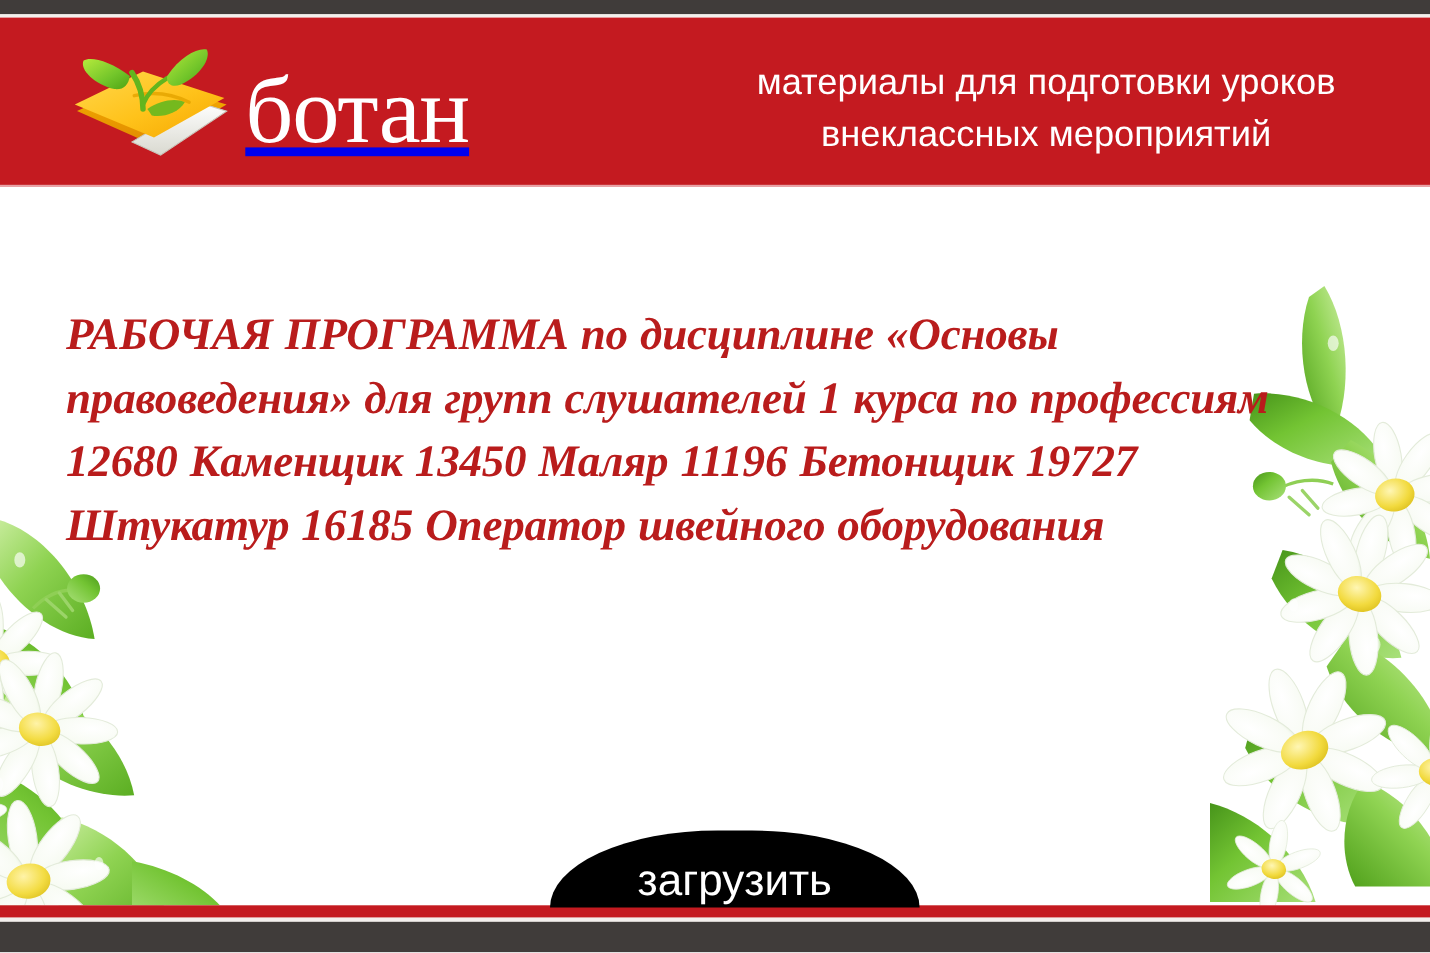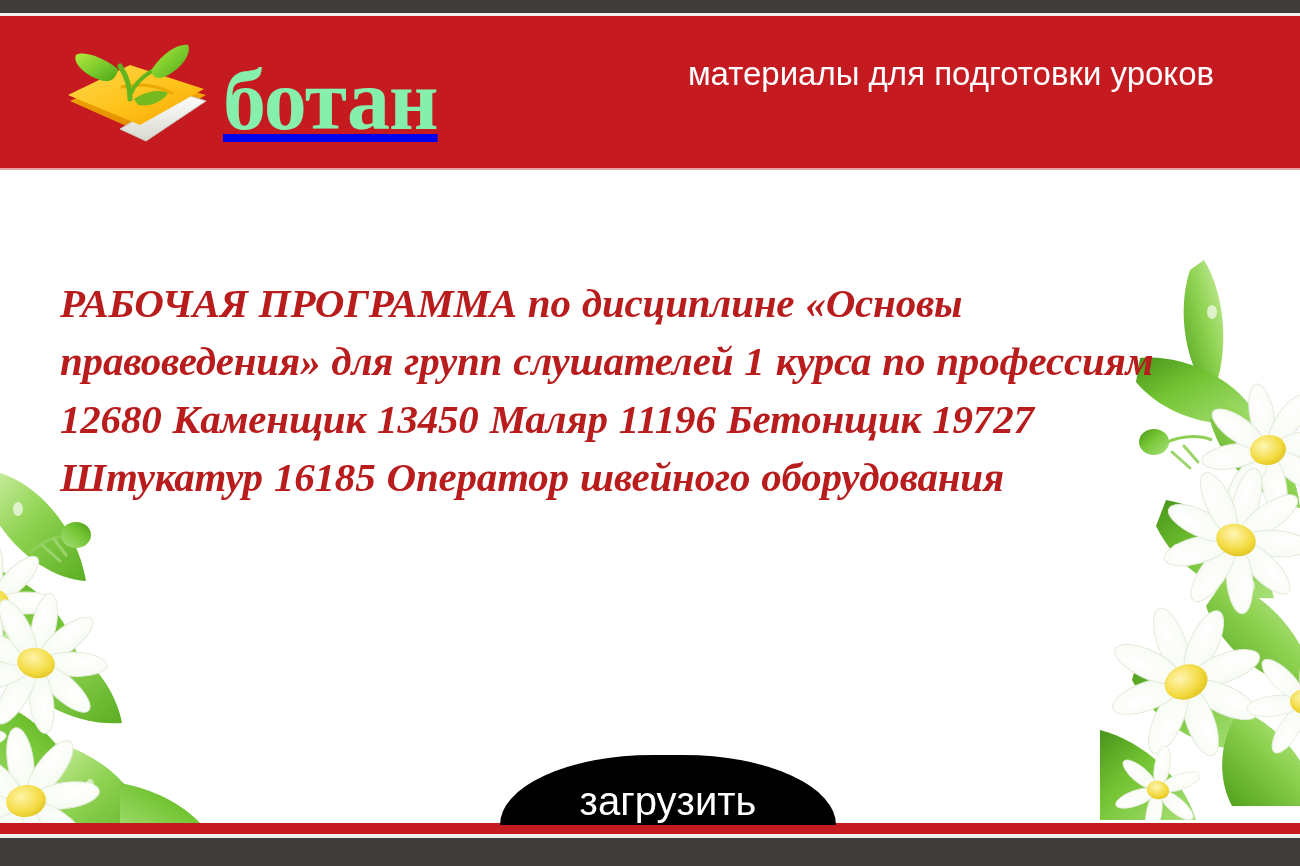--- a/index.html
+++ b/index.html
@@ -57,23 +57,23 @@
     height: 130px;
   }
   .book-icon {
     width: 155px;
     height: 125px;
     position: relative;
     flex: none;
   }
   .brand-word {
     font-family: "Liberation Serif", serif;
-    font-weight: bold;
+    font-weight: normal;
     font-size: 86px;
-    color: #86efac;
+    color: #ffffff;
     line-height: 1;
     letter-spacing: -1px;
     margin-left: 8px;
     margin-top: 10px;
     white-space: nowrap;
   }
 
   .tagline {
     position: absolute;
     left: 612px; top: 34px;
@@ -208,20 +208,21 @@
           <path d="M92 36 C104 18 120 10 128 12 C132 20 122 36 104 44 C96 47 91 43 92 36 Z" fill="url(#gleaf)"></path>
 
           <path d="M74 66 C86 58 100 56 108 60 C102 70 88 74 78 72 Z" fill="#66B81F" opacity="0.9"></path>
         </svg>
       </span>
       <span class="brand-word">ботан</span>
     </a>
 
     <div class="tagline">
       <div>материалы для подготовки уроков</div>
+      <div>внеклассных мероприятий</div>
     </div>
   </div>
   <div class="header-bottom-line"></div>
 
   <div class="content">
 
     <span class="deco deco-left">
       <svg viewBox="0 0 330 430" width="330" height="430" aria-hidden="true">
         <defs>
           <linearGradient id="lf1" x1="0" y1="0" x2="1" y2="1">

